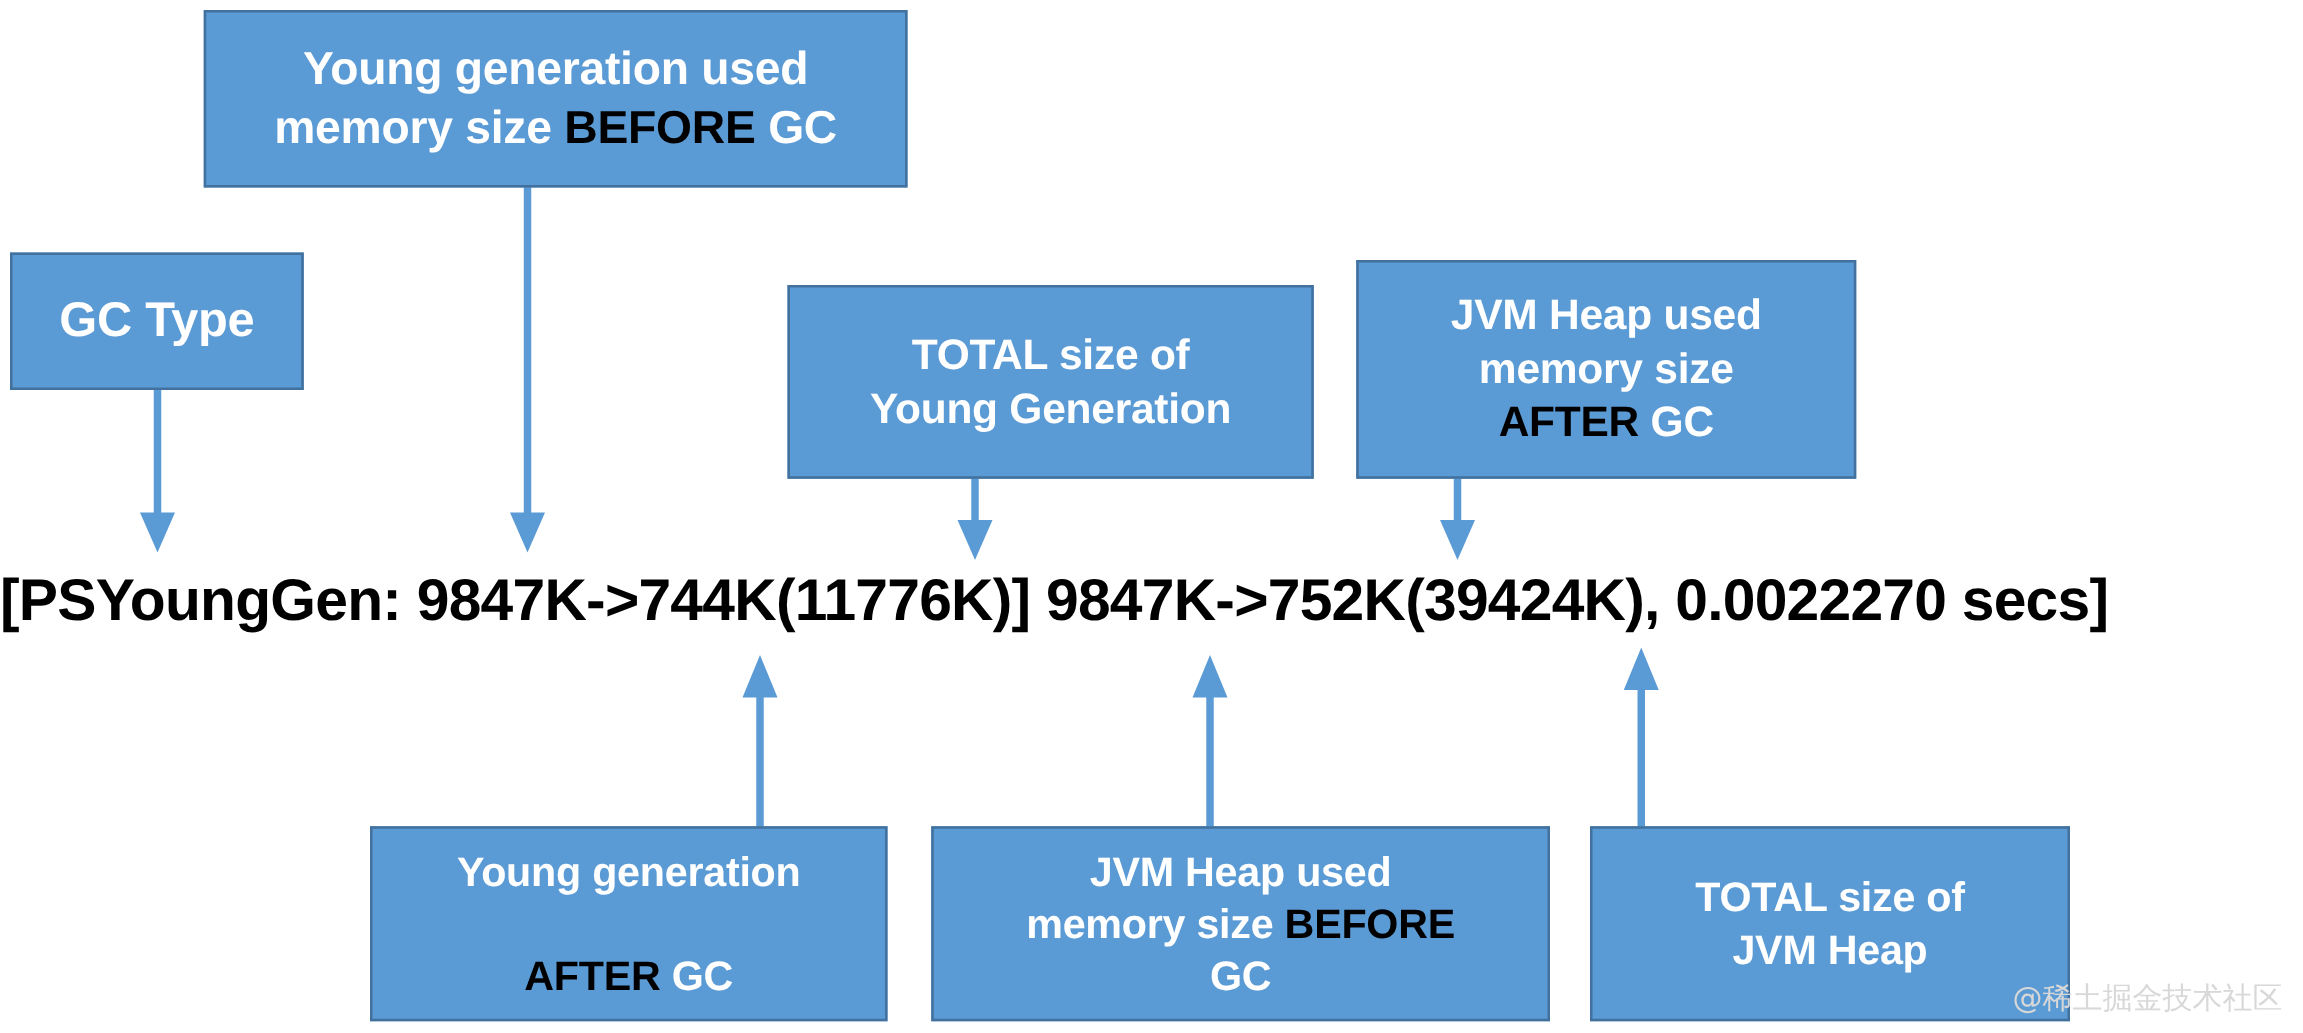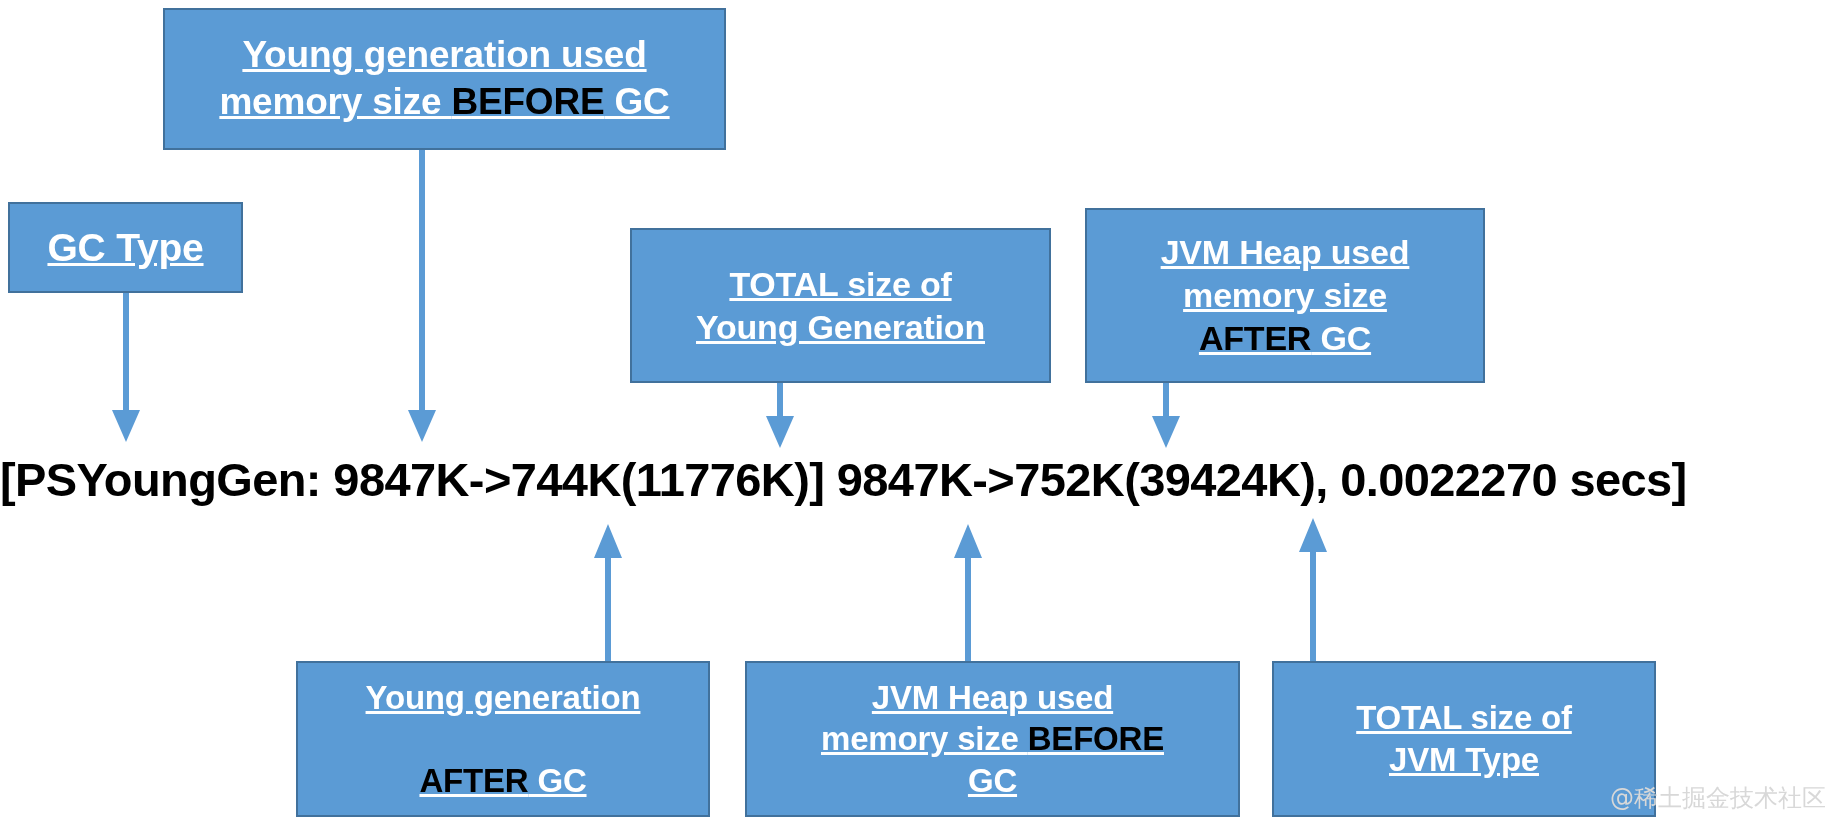--- a/index.html
+++ b/index.html
@@ -30,21 +30,20 @@
     text-align: center;
     line-height: 1.26;
     letter-spacing: -0.2px;
     z-index: 3;
   }
   .callout .txt {
     display: block;
     width: 100%;
     padding: 0 8px;
     box-sizing: border-box;
-    text-decoration: underline;
   }
   .hl {
     color: #000000;
   }
   .gclog {
     position: absolute;
     left: 0;
     top: 452px;
     width: 1456px;
     text-align: center;
@@ -104,21 +103,21 @@
     <path d="M30,0 L44,34 L33,34 L33,152 L27,152 L27,34 L16,34 Z" fill="#5B9BD5"></path>
   </svg>
 
   <div class="callout" style="left:163px; top:8px; width:563px; height:142px; font-size:37px;">
     <span class="txt">
       <span>Young generation used</span><br>
       <span>memory size </span><span class="hl">BEFORE</span><span> GC</span>
     </span>
   </div>
 
-  <div class="callout" style="left:8px; top:202px; width:235px; height:91px; font-size:39px;">
+  <div class="callout" style="left:8px; top:202px; width:235px; height:110px; font-size:39px;">
     <span class="txt">GC Type</span>
   </div>
 
   <div class="callout" style="left:630px; top:228px; width:421px; height:155px; font-size:34px;">
     <span class="txt">
       <span>TOTAL size of</span><br>
       <span>Young Generation</span>
     </span>
   </div>
 
@@ -144,19 +143,19 @@
     <span class="txt">
       <span>JVM Heap used</span><br>
       <span>memory size </span><span class="hl">BEFORE</span><br>
       <span>GC</span>
     </span>
   </div>
 
   <div class="callout" style="left:1272px; top:661px; width:384px; height:156px; font-size:33px;">
     <span class="txt">
       <span>TOTAL size of</span><br>
-      <span>JVM Type</span>
+      <span>JVM Heap</span>
     </span>
   </div>
 
   <div class="watermark">@稀土掘金技术社区</div>
 
 </div>
 
 </body></html>

